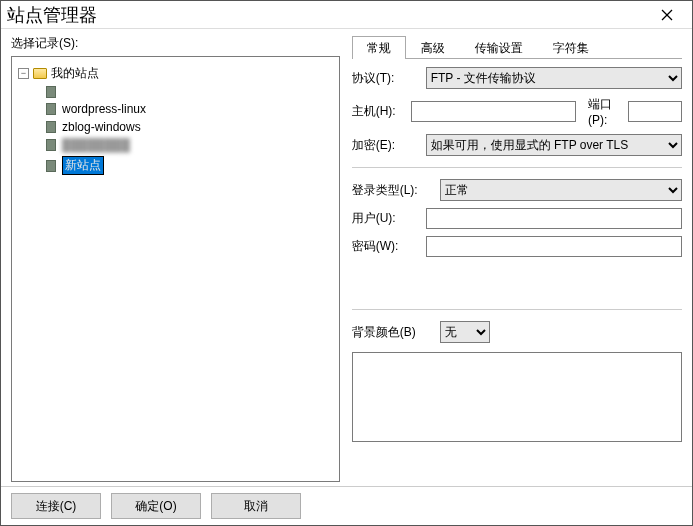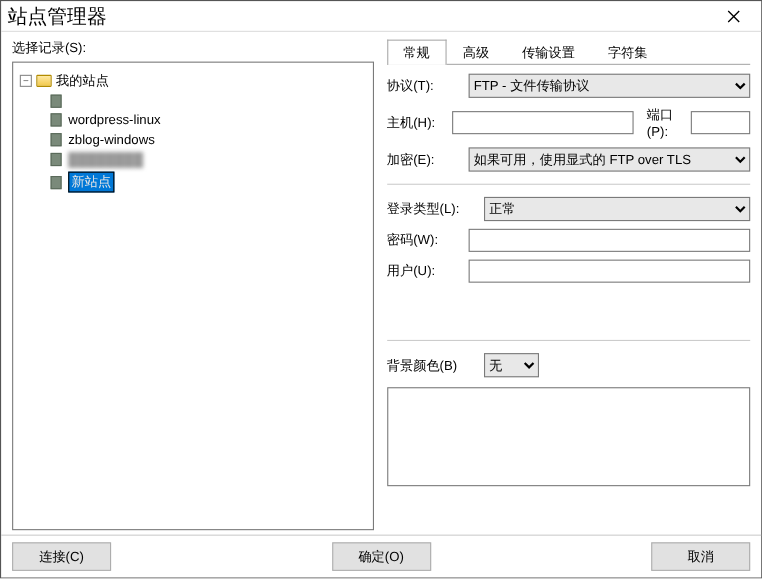--- a/index.html
+++ b/index.html
@@ -30,21 +30,21 @@
 .row { display: flex; align-items: center; gap: 6px; }
 .row label { width: 68px; }
 .row label.wide { width: 82px; }
 .row input[type=text], .row input[type=password] { flex: 1; height: 21px; border: 1px solid #7a7a7a; padding: 0 4px; }
 .row select { flex: 1; height: 22px; border: 1px solid #7a7a7a; background: #e8e8e8; }
 .row .port-label { width: auto; margin-left: 6px; }
 .row input.port { flex: 0 0 54px; width: 54px; }
 .sep { border-top: 1px solid #ccc; margin: 4px 0; }
 .bgcolor-row select { flex: 0 0 50px; width: 50px; }
 .textarea { width: 100%; height: 90px; border: 1px solid #7a7a7a; resize: none; margin-top: 2px; }
-.footer { border-top: 1px solid #ccc; padding: 6px 10px; display: flex; justify-content: space-between; gap: 10px; }
+.footer { border-top: 1px solid #ccc; padding: 6px 10px; display: flex; justify-content: flex-start; gap: 10px; }
 .footer .btn { width: 90px; }
 svg { display: block; }
 </style>
 </head>
 <body>
 
 <div class="window">
   <div class="titlebar">
     <div class="title">站点管理器</div>
     <div class="close">
@@ -108,26 +108,26 @@
         <div class="row">
           <label>加密(E):</label>
           <select><option>如果可用，使用显式的 FTP over TLS</option></select>
         </div>
         <div class="sep"></div>
         <div class="row">
           <label class="wide">登录类型(L):</label>
           <select><option>正常</option></select>
         </div>
         <div class="row">
+          <label>用户(U):</label>
+          <input type="text" value="" style="">
+        </div>
+        <div class="row">
           <label>密码(W):</label>
           <input type="password" value="" style="">
-        </div>
-        <div class="row">
-          <label>用户(U):</label>
-          <input type="text" value="" style="">
         </div>
         <div style="height:34px"></div>
         <div class="sep"></div>
         <div class="row bgcolor-row">
           <label class="wide">背景颜色(B)</label>
           <select><option>无</option></select>
         </div>
         <div>
           <textarea class="textarea" style=""></textarea>
         </div>

